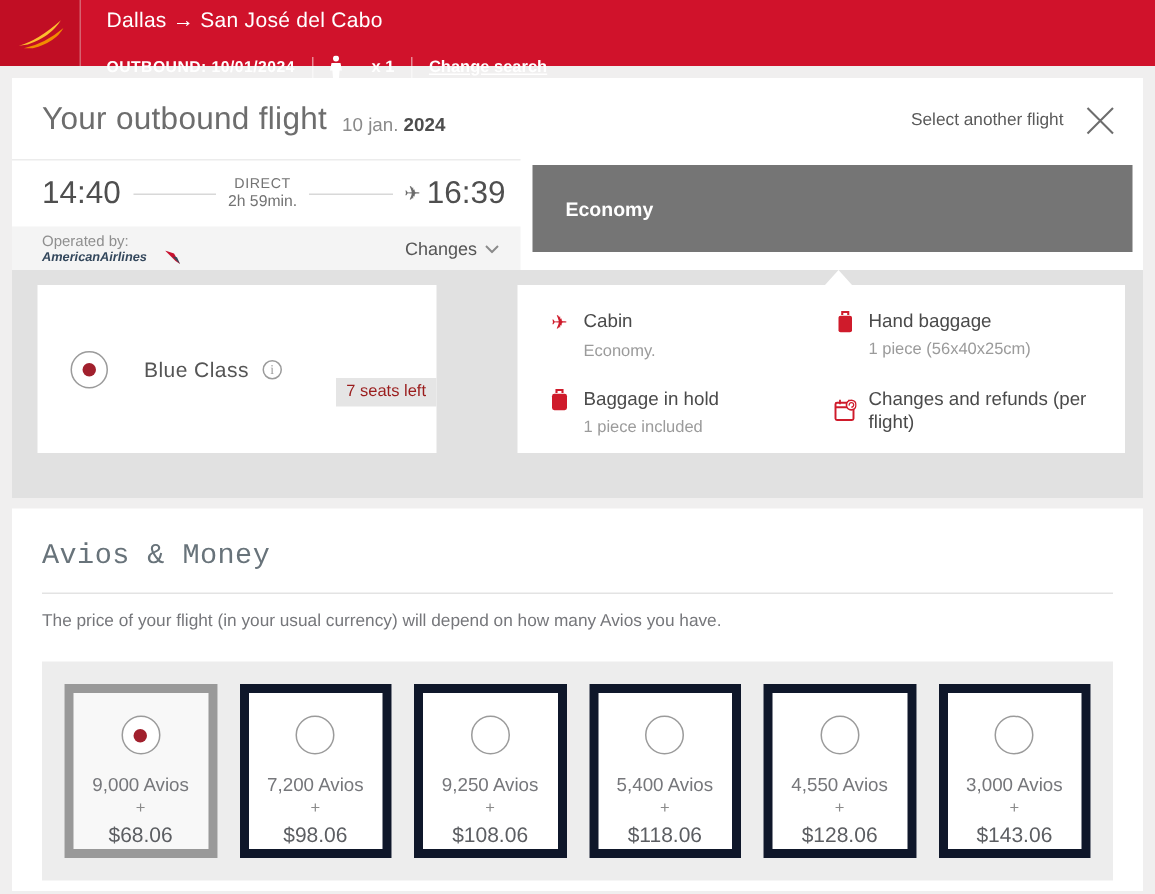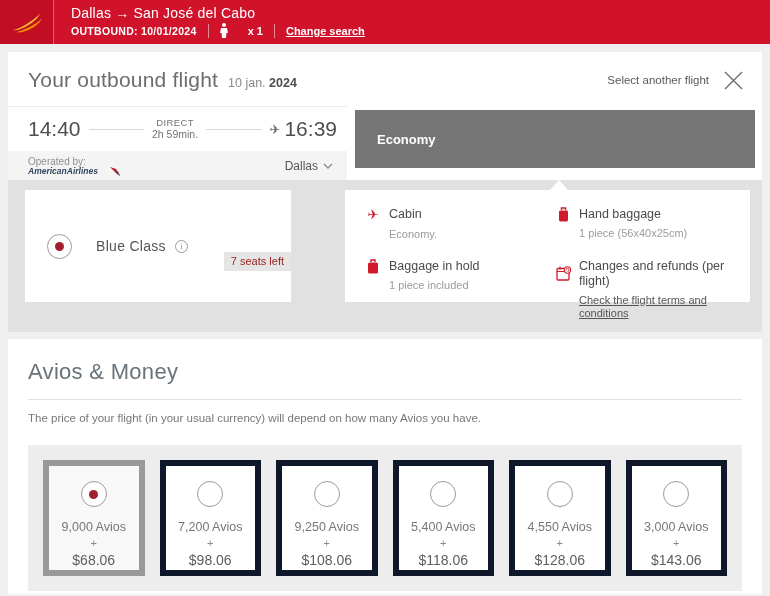--- a/index.html
+++ b/index.html
@@ -8,21 +8,21 @@
     font-family:"Liberation Sans","DejaVu Sans",sans-serif;
     background:#f0efef;
     color:#555;
     overflow:hidden;
   }
   
   .topbar { height:44px; background:#d0122b; display:flex; align-items:stretch; }
   .logo-box { width:54px; background:#c10e24; border-right:1px solid rgba(255,255,255,.35); display:flex; align-items:center; justify-content:center; }
   .topbar-info { padding:5px 0 0 17px; color:#fff; }
   .route { font-size:14px; letter-spacing:.2px; }
-  .topbar-row2 { display:flex; align-items:center; margin-top:2px; }
+  .topbar-row2 { display:flex; align-items:center; margin-top:16px; }
   .outbound-label { font-size:10.5px; font-weight:bold; letter-spacing:.3px; }
   .tb-divider { width:1px; height:14px; background:rgba(255,255,255,.5); margin:0 11px; }
   .pax { display:flex; align-items:center; font-size:11px; font-weight:bold; gap:20px; }
   .change-search { font-size:11px; font-weight:bold; text-decoration:underline; color:#fff; cursor:pointer; }
   
   .section { margin:0 8px; background:#fff; }
   .sec1 { margin-top:8px; }
   
   .sec1-head { display:flex; align-items:center; padding:16px 18px 14px 20px; }
   .page-title { font-size:21px; font-weight:300; color:#6d6d6d; letter-spacing:.2px; }
@@ -65,21 +65,21 @@
   
   .fare-details { display:grid; grid-template-columns:190px 1fr; padding:17px 0 0 20px; row-gap:18px; }
   .detail-item { line-height:1.2; }
   .detail-head { display:flex; align-items:center; gap:8px; }
   .detail-title { font-size:12.5px; color:#4a4a4a; }
   .detail-sub { font-size:11px; color:#9b9b9b; margin:5px 0 0 24px; }
   .detail-link { font-size:11px; color:#555; text-decoration:underline; margin:5px 0 0 24px; display:inline-block; cursor:pointer; }
   .red-ic { color:#cf1b2b; width:16px; display:flex; justify-content:center; flex:none; }
   
   .sec2 { margin-top:7px; height:255px; padding:20px 20px 0; }
-  .avios-title { font-size:22px; font-weight:300; color:#68737a; letter-spacing:.3px; }
+  .avios-title { font-size:19px; font-weight:300; color:#68737a; letter-spacing:.3px;font-family:Liberation Mono, monospace; }
   .avios-rule { border:none; border-top:1px solid #e3e3e3; margin:14px 0 0; }
   .avios-desc { font-size:11.5px; color:#76777b; margin-top:12px; }
   .avios-strip { margin-top:21px; background:#ededed; padding:15px; display:flex; gap:15px; }
   .avios-card { width:112px; height:116px; background:#fff; border:6px solid #0f172a; display:flex; flex-direction:column; align-items:center; cursor:pointer; }
   .avios-card.selected { border-color:#999; background:#f8f8f8; }
   .avios-card .radio { margin-top:15px; width:26px; height:26px; }
   .avios-amt { font-size:12.5px; color:#76777b; margin-top:13px; }
   .avios-plus { font-size:11px; color:#8a8a8a; margin-top:3px; }
   .avios-price { font-size:14px; color:#5c5e62; margin-top:3px; }
 </style>
@@ -146,21 +146,21 @@
           <div class="operated-by">Operated by:</div>
           <div class="aa-logo">
             <span>AmericanAirlines</span>
             <svg width="10" height="9" viewBox="0 0 10 9">
               <path d="M0 0 L7 7 L10 9 L6 2 Z" fill="#c8102e"></path>
               <path d="M5 4 L10 9 L8 4.5 Z" fill="#36495a"></path>
             </svg>
           </div>
         </div>
         <span class="details-btn">
-          <span>Dallas</span>
+          <span>Changes</span>
           <svg width="10" height="6" viewBox="0 0 10 6">
               <path d="M1 1 L5 5 L9 1" fill="none" stroke="#8a8a8a" stroke-width="1.3"></path>
             </svg>
         </span>
       </div>
     </div>
     <div class="economy-wrap">
       <div class="economy-tab">
         <span>Economy</span>
       </div>
@@ -222,21 +222,20 @@
             <span class="red-ic">
               <svg width="15" height="15" viewBox="0 0 15 15">
                 <rect x="1" y="2.5" width="12" height="11.5" rx="1" fill="none" stroke="#cf1b2b" stroke-width="1.3"></rect>
                 <path d="M4 0.5 v3 M10 0.5 v3 M1 5.5 h12" stroke="#cf1b2b" stroke-width="1.2"></path>
                 <circle cx="11.5" cy="4" r="3.2" fill="#fff" stroke="#cf1b2b" stroke-width="1.1"></circle>
                 <path d="M10.2 4.4 a1.5 1.5 0 1 1 1.3 1" fill="none" stroke="#cf1b2b" stroke-width=".9"></path>
               </svg>
             </span>
             <span class="detail-title">Changes and refunds (per flight)</span>
           </div>
-          <a class="detail-link">Check the flight terms and conditions</a>
         </div>
       </div>
     </div>
   </div>
 </div>
 
 <div class="section sec2">
   <div class="avios-title">Avios &amp; Money</div>
   <hr class="avios-rule">
   <div class="avios-desc">The price of your flight (in your usual currency) will depend on how many Avios you have.</div>

